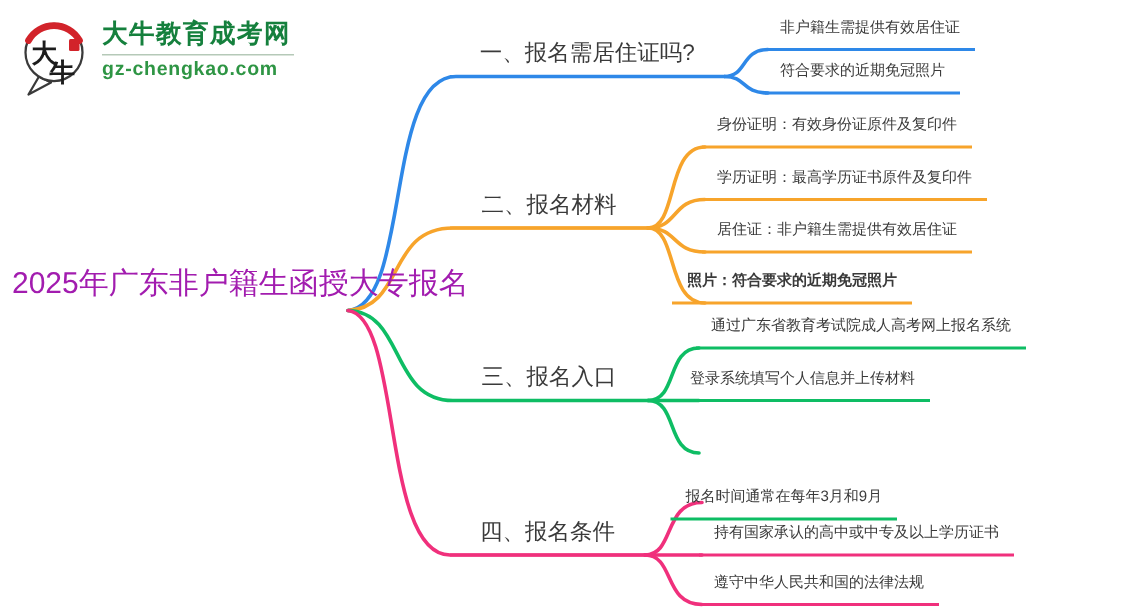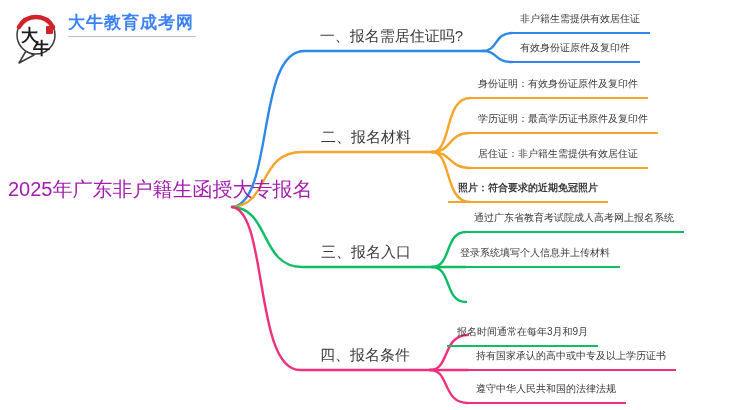--- a/index.html
+++ b/index.html
@@ -50,34 +50,35 @@
   <div class="logo">
     <svg width="46" height="52" viewBox="0 0 46 52">
       <path d="M12,39 L5,51 L20,43 Z" fill="#ffffff" stroke="#3a3a3a" stroke-width="1.5" stroke-linejoin="round"></path>
       <circle cx="22" cy="23" r="19" fill="#ffffff" stroke="#3a3a3a" stroke-width="1.5"></circle>
       <path class="logo-red-stroke" d="M5,15 A19.5,19.5 0 0 1 39,15" fill="none" stroke="#d2232a" stroke-width="4.5" stroke-linecap="round"></path>
       <rect class="logo-red-fill" x="32" y="14" width="7" height="8" rx="1" fill="#d2232a"></rect>
       <text x="7" y="29" font-size="17" font-weight="bold" fill="#1c1c1c">大</text>
       <text x="19" y="42" font-size="17" font-weight="bold" fill="#1c1c1c">牛</text>
     </svg>
     <div class="brand">
-      <div class="brand-title brand-green" style="color: #3b82f6;">大牛教育成考网</div>
+      <div class="brand-title brand-green" style="color: #15803d;">大牛教育成考网</div>
       <div class="brand-divider"></div>
+      <div class="brand-domain brand-green" style="color: rgb(46, 149, 68);">gz-chengkao.com</div>
     </div>
   </div>
 
   <div class="central">2025年广东非户籍生函授大专报名</div>
 
   <div class="blabel c0" style="left: 300px; top: 26px; width: 183px; border-bottom-color: rgb(46, 136, 232);">一、报名需居住证吗?</div>
   <div class="blabel c1" style="left: 300px; top: 127px; width: 132px; border-bottom-color: rgb(247, 164, 43);">二、报名材料</div>
   <div class="blabel c2" style="left: 300px; top: 242px; width: 132px; border-bottom-color: rgb(14, 189, 100);">三、报名入口</div>
   <div class="blabel c3" style="left: 300px; top: 345px; width: 130px; border-bottom-color: rgb(240, 48, 124);">四、报名条件</div>
 
   <div class="leaf c0" style="left: 510px; top: 10px; border-bottom-color: rgb(46, 136, 232);">非户籍生需提供有效居住证</div>
-  <div class="leaf c0" style="left: 510px; top: 39px; border-bottom-color: rgb(46, 136, 232);">有效身份证原件及复印件</div>
+  <div class="leaf c0" style="left: 510px; top: 39px; border-bottom-color: rgb(46, 136, 232);">符合要求的近期免冠照片</div>
 
   <div class="leaf c1" style="left: 468px; top: 75px; border-bottom-color: rgb(247, 164, 43);">身份证明：有效身份证原件及复印件</div>
   <div class="leaf c1" style="left: 468px; top: 110px; border-bottom-color: rgb(247, 164, 43);">学历证明：最高学历证书原件及复印件</div>
   <div class="leaf c1" style="left: 468px; top: 145px; border-bottom-color: rgb(247, 164, 43);">居住证：非户籍生需提供有效居住证</div>
   <div class="leaf c1" style="left: 448px; top: 179px; border-bottom-color: rgb(247, 164, 43); font-weight: bold;">照片：符合要求的近期免冠照片</div>
 
   <div class="leaf c2" style="left: 464px; top: 209px; border-bottom-color: rgb(14, 189, 100);">通过广东省教育考试院成人高考网上报名系统</div>
   <div class="leaf c2" style="left: 450px; top: 244px; border-bottom-color: rgb(14, 189, 100);">登录系统填写个人信息并上传材料</div>
   <div class="leaf c2" style="left: 447px; top: 279px; border-bottom-color: rgb(14, 189, 100); margin-top: 44px;">报名时间通常在每年3月和9月</div>
 

